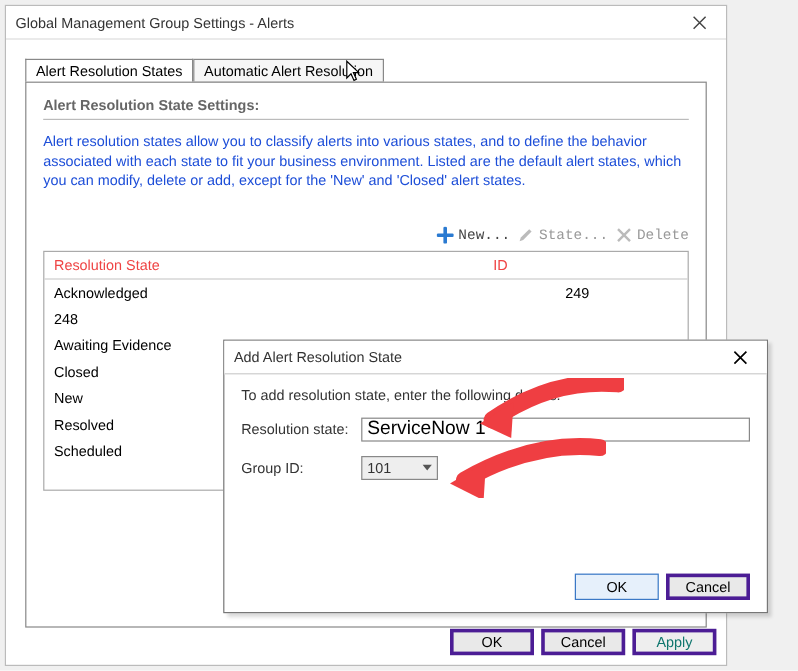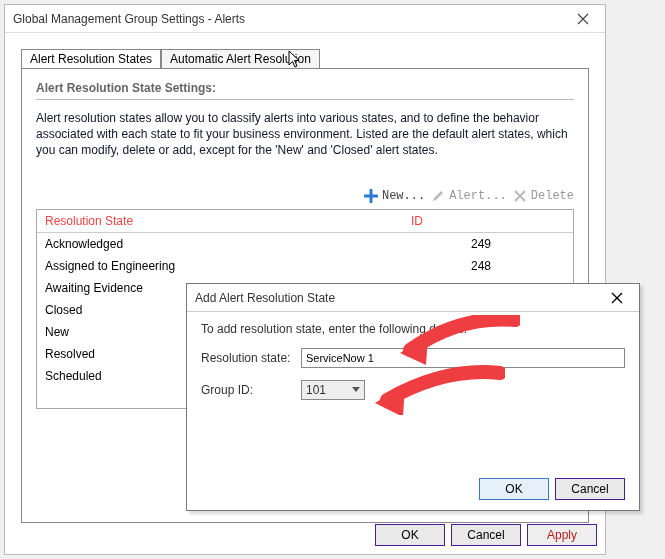--- a/index.html
+++ b/index.html
@@ -71,21 +71,21 @@
     position: relative;
   }
   .section-title {
     color:#666;
     font-weight: bold;
     margin: 2px 0 4px 0;
   }
   .section-rule {
     border:0;border-top:1px solid #bbb;margin:2px 0 10px 0;
   }
-  .desc { color:#0f172a; line-height:1.35; }
+  .desc { color:#1d4ed8; line-height:1.35; }
   .toolbar {
     display:flex;
     justify-content:flex-end;
     gap: 6px;
     margin: 30px 0 6px 0;
     align-items:center;
     font-family:Liberation Mono, monospace;
   }
   .tbtn {
     display:inline-flex;
@@ -111,27 +111,27 @@
   .grid .col1 { flex:1; padding:4px 8px; }
   .grid .col2 { width:110px; padding:4px 8px; }
   .grid .col3 { width:60px; }
   .grid-header div { color:#ef4444; }
   .footer {
     position:absolute; left:0; right:0; bottom:8px;
     display:flex; justify-content:flex-end; gap:6px; padding-right:8px;
   }
   .btn {
     width:70px; height:22px;
-    border:1px solid #4c1d95;
+    border:3px solid #4c1d95;
     background:#e9e9e9;
     display:inline-flex;align-items:center;justify-content:center;
     font-size:12px;
   }
   .btn.primary { background:#e6f0fb; border:1px solid #3a78c6; }
-  .btn.disabled { color:#b91c1c; background:#eee; }
+  .btn.disabled { color:#0f766e; background:#eee; }
   
   .dialog {
     position:absolute;
     left:181px; top: 278px;
     width:454px; height:228px;
     background:#fff;
     border:1px solid #777;
     box-shadow: 3px 3px 3px rgba(0,0,0,0.15);
   }
   .dialog .titlebar {
@@ -139,21 +139,21 @@
   }
   .dialog .body {
     padding: 10px 14px;
     color:#333;
   }
   .formrow {
     display:flex; align-items:center; margin:12px 0;
   }
   .formrow label { width:100px; }
   .textinput {
-    flex:1; height:20px; border:1px solid #888; padding:1px 4px; font-size:11px; background:#fff;
+    flex:1; height:20px; border:1px solid #888; padding:1px 4px; font-size:16px; background:#fff;
   }
   .select {
     width:64px; height:20px; border:1px solid #888; background:#eee;
     display:flex; align-items:center; justify-content:space-between; padding:0 4px; font-size:12px;
   }
   .dlg-footer {
     position:absolute; bottom:10px; right:14px;
     display:flex; gap:6px;
   }
   
@@ -197,42 +197,41 @@
         <span class="tbtn">
           <svg viewBox="0 0 14 14">
                 <path d="M7 1v12M1 7h12" stroke="#2a7ad1" stroke-width="3" stroke-linecap="round"></path>
               </svg>
           <span>New...</span>
         </span>
         <span class="tbtn" style="color:#999;">
           <svg viewBox="0 0 14 14">
                 <path d="M2 12l1-3 7-7 2 2-7 7-3 1z" fill="#bbb"></path>
               </svg>
-          <span>Alert...</span>
+          <span>State...</span>
         </span>
         <span class="tbtn" style="color:#999;">
           <svg viewBox="0 0 14 14">
                 <path d="M2 2l10 10M12 2L2 12" stroke="#bbb" stroke-width="2"></path>
               </svg>
           <span>Delete</span>
         </span>
       </div>
 
       <div class="grid">
         <div class="grid-header">
           <div class="col1">Resolution State</div>
           <div class="col2">ID</div>
           <div class="col3"></div>
         </div>
         <div class="grid-row">
           <div class="col1">Acknowledged</div>
           <div class="col2">249</div>
         </div>
         <div class="grid-row">
-          <div class="col1">Assigned to Engineering</div>
           <div class="col2">248</div>
         </div>
         <div class="grid-row">
           <div class="col1">Awaiting Evidence</div>
           <div class="col2"></div>
         </div>
         <div class="grid-row">
           <div class="col1">Closed</div>
           <div class="col2"></div>
         </div>

